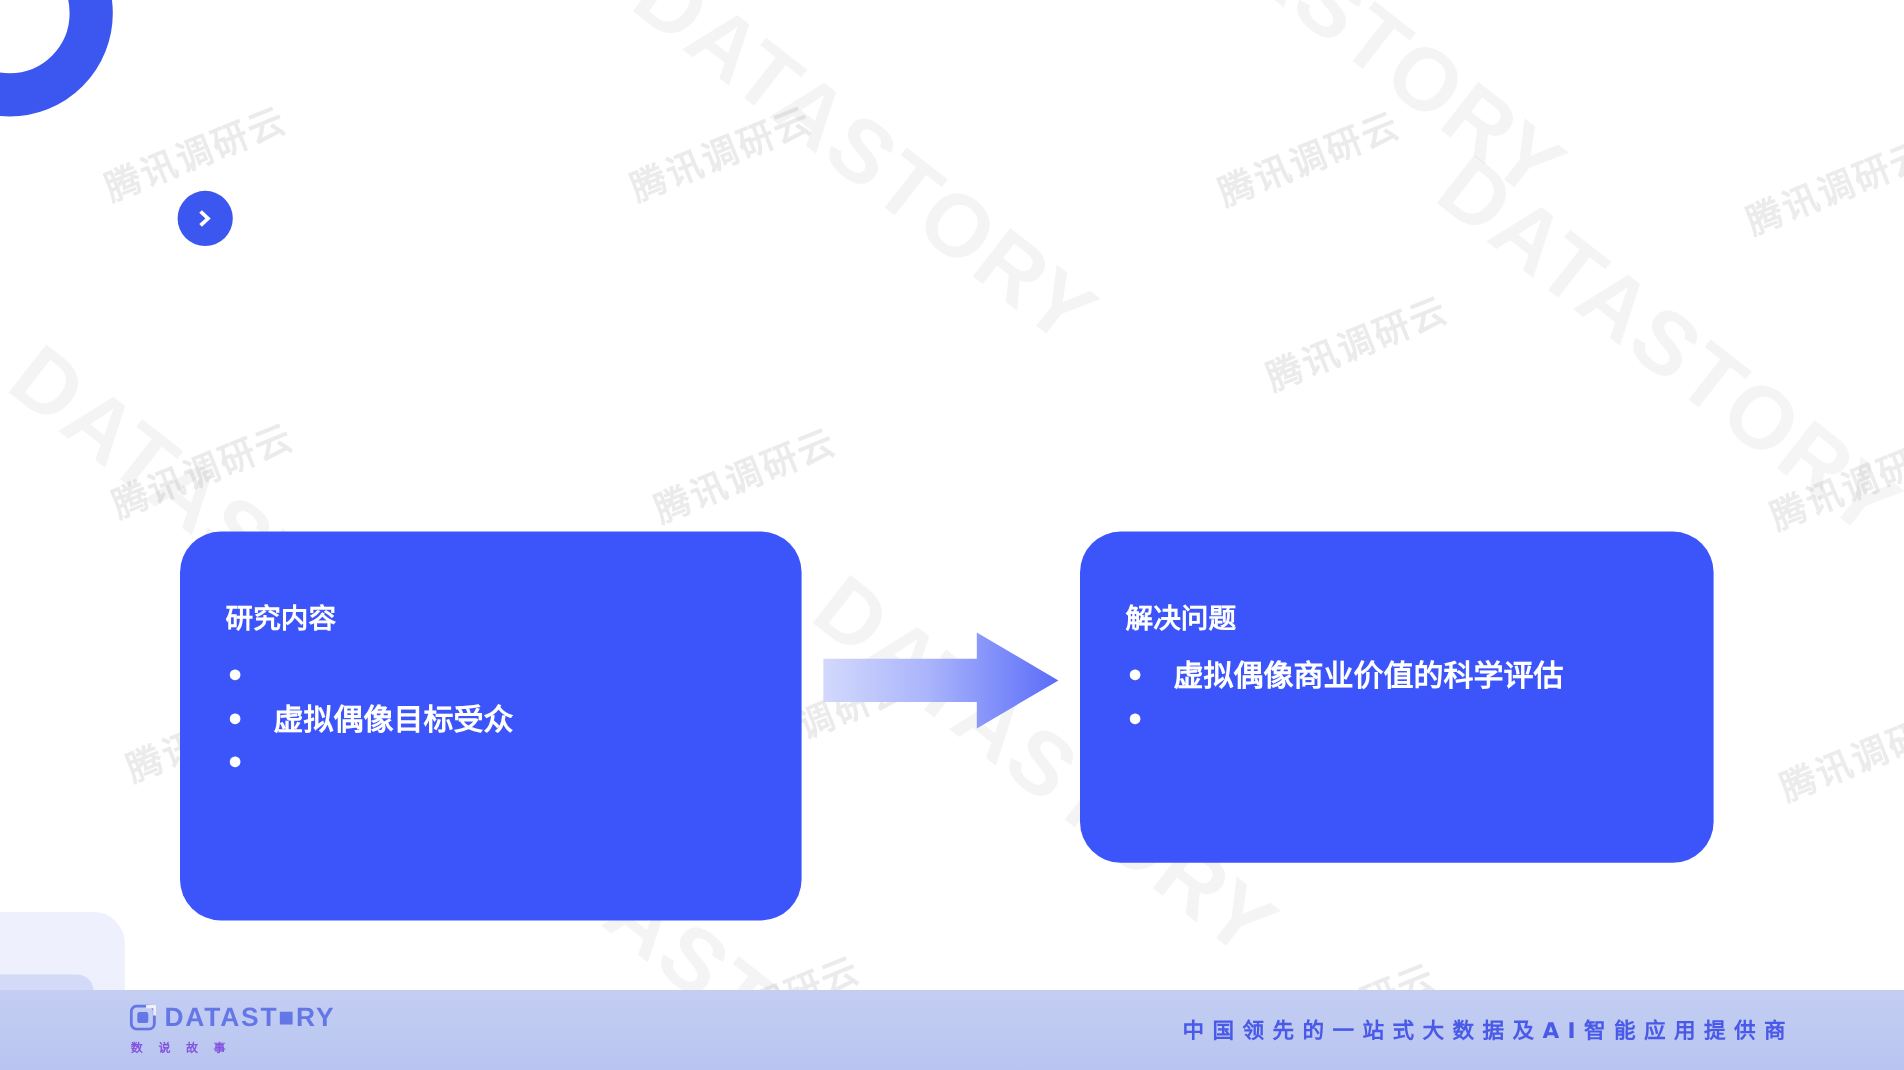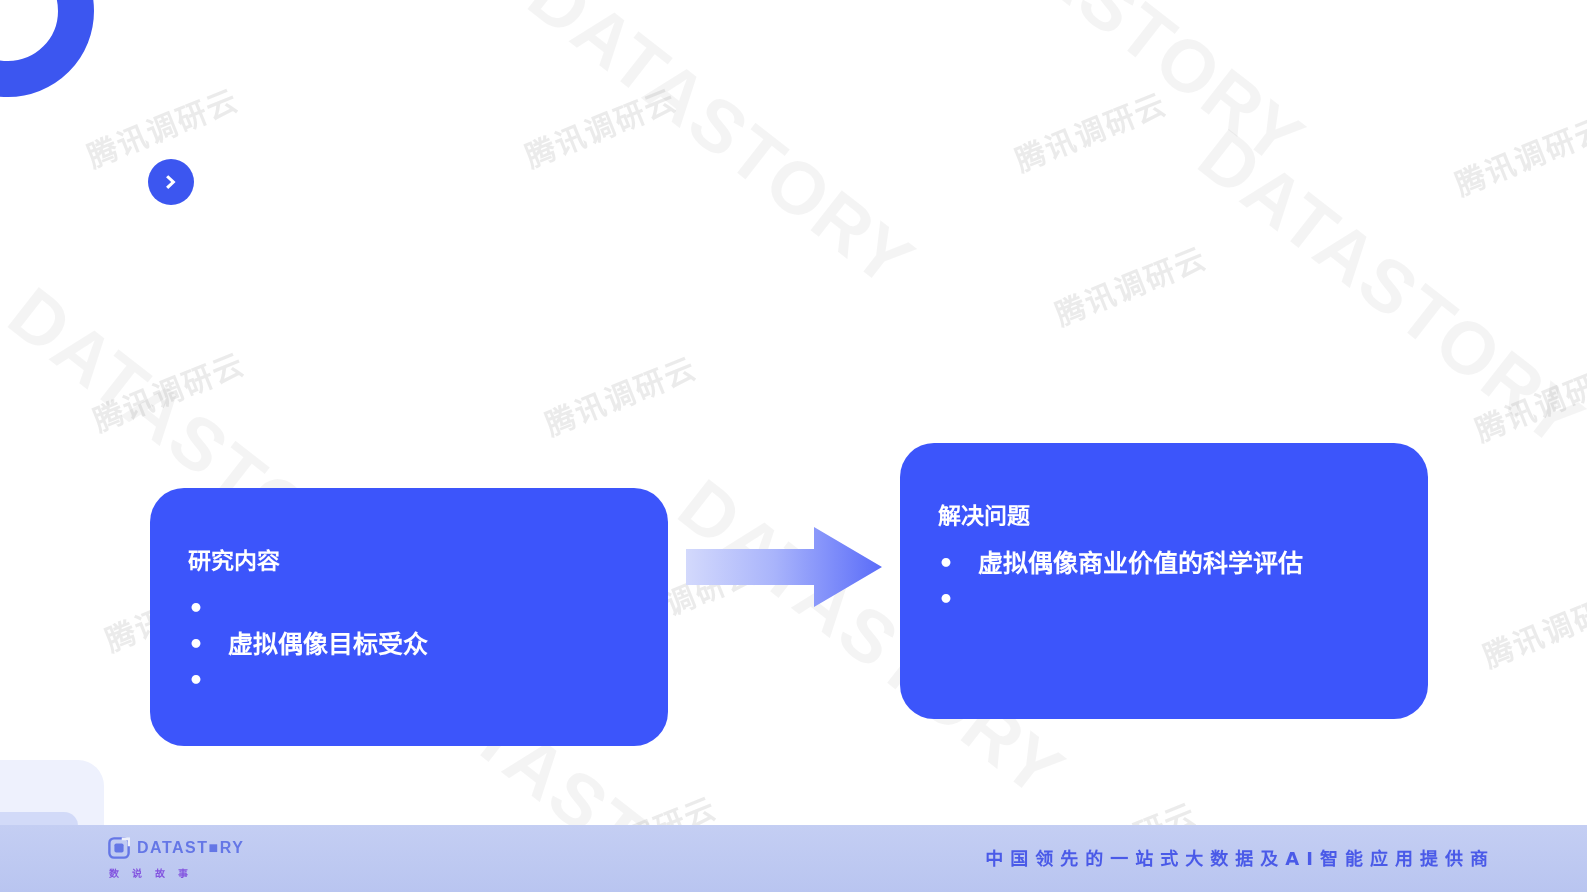--- a/index.html
+++ b/index.html
@@ -133,21 +133,21 @@
 
   
   .card {
     position: absolute;
     background: #3c55fb;
     border-radius: 34px;
     z-index: 6;
     box-sizing: border-box;
     padding: 62px 0 0 38px;
   }
-  .card-left  { left: 150px; top: 443px; width: 518px; height: 258px; margin-top: 45px; }
+  .card-left  { left: 150px; top: 443px; width: 518px; height: 324px; }
   .card-right { left: 900px; top: 443px; width: 528px; height: 276px; }
 
   .card-title {
     color: #ffffff;
     font-size: 23px;
     font-weight: 800;
     line-height: 1;
     margin-bottom: 18px;
     font-family: "DejaVu Sans", "Liberation Sans", sans-serif;
   }
@@ -203,21 +203,21 @@
     display: flex;
     align-items: center;
   }
   .logo-mark {
     width: 22px;
     height: 22px;
     flex: 0 0 auto;
     margin-right: 7px;
   }
   .logo-word {
-    font-size: 16px;
+    font-size: 22px;
     font-weight: 800;
     letter-spacing: 1.5px;
     color: #4257e2;
     line-height: 1;
     font-family: "Liberation Sans", sans-serif;
   }
   .logo-sub {
     margin-top: 6px;
     margin-left: 1px;
     font-size: 10px;

